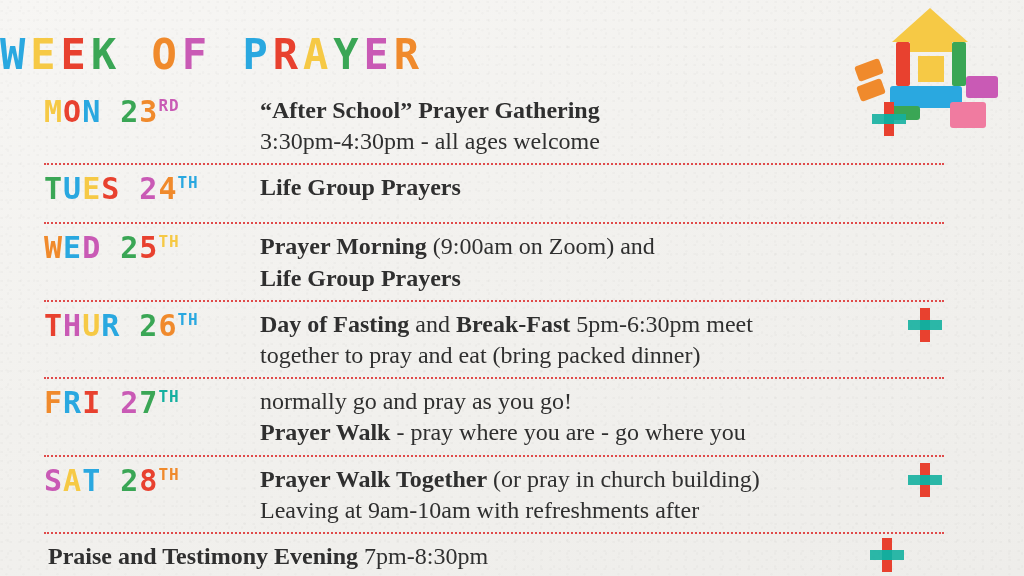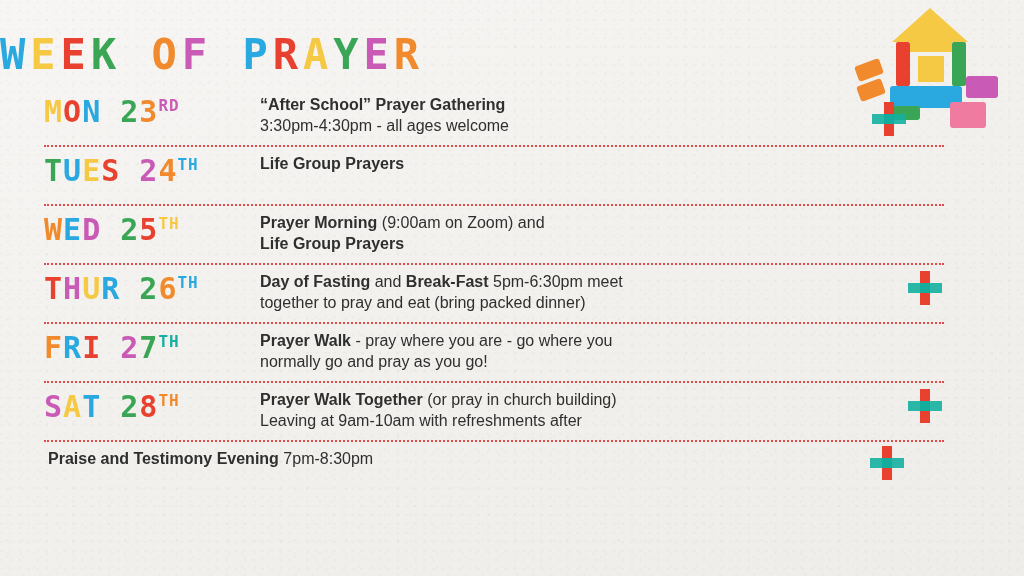--- a/index.html
+++ b/index.html
@@ -69,24 +69,25 @@
   }
   .day span { display: inline-block; }
   .day sup {
     font-size: 16px;
     vertical-align: super;
     line-height: 0;
   }
   .desc {
     flex: 1 1 auto;
     color: #2f2f2f;
-    font-size: 16px;
+    font-size: 24px;
     line-height: 1.3;
     padding-top: 2px;
     padding-left: 4px;
+    font-family: Liberation Serif, serif;
   }
   .desc b { font-weight: bold; }
   .desc .ln { display: block; }
 
   
   .cross {
     position: absolute;
     width: 34px;
     height: 34px;
   }
@@ -192,22 +193,22 @@
           <span class="ln"><b>Day of Fasting</b><span> and </span><b>Break-Fast</b><span> 5pm-6:30pm meet</span></span>
           <span class="ln"><span>together to pray and eat (bring packed dinner)</span></span>
         </div>
         <div class="cross c4">
           <div class="cbar"></div>
         </div>
       </div>
       <div class="row" style="border-bottom-color: rgb(224, 74, 74);">
         <div class="day"><span style="color: rgb(240, 138, 44);">F</span><span style="color: rgb(42, 168, 224);">R</span><span style="color: rgb(232, 65, 47);">I</span><span style="color: rgb(47, 47, 47);">&nbsp;</span><span style="color: rgb(201, 90, 181);">2</span><span style="color: rgb(58, 166, 85);">7</span><sup style="color: rgb(21, 176, 160);">TH</sup></div>
         <div class="desc">
+          <span class="ln"><span>normally go and pray as you go!</span></span>
           <span class="ln"><b>Prayer Walk</b><span> - pray where you are - go where you</span></span>
-          <span class="ln"><span>normally go and pray as you go!</span></span>
         </div>
       </div>
       <div class="row" style="border-bottom-color: rgb(224, 74, 74);">
         <div class="day"><span style="color: rgb(201, 90, 181);">S</span><span style="color: rgb(246, 201, 69);">A</span><span style="color: rgb(42, 168, 224);">T</span><span style="color: rgb(47, 47, 47);">&nbsp;</span><span style="color: rgb(58, 166, 85);">2</span><span style="color: rgb(232, 65, 47);">8</span><sup style="color: rgb(240, 138, 44);">TH</sup></div>
         <div class="desc">
           <span class="ln"><b>Prayer Walk Together</b><span> (or pray in church building)</span></span>
           <span class="ln"><span> Leaving at 9am-10am with refreshments after</span></span>
         </div>
         <div class="cross c6">
           <div class="cbar"></div>

